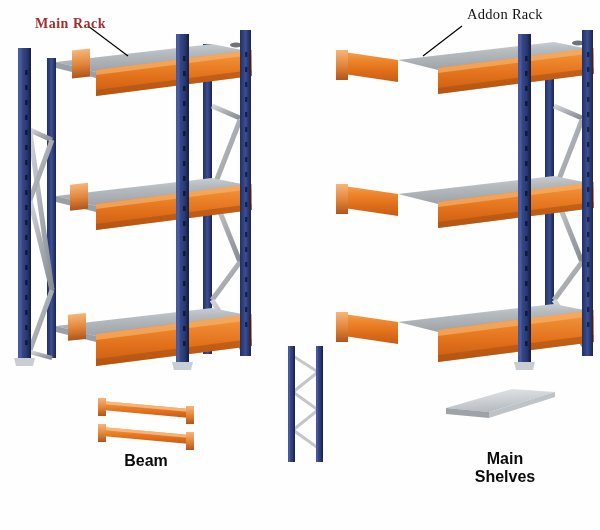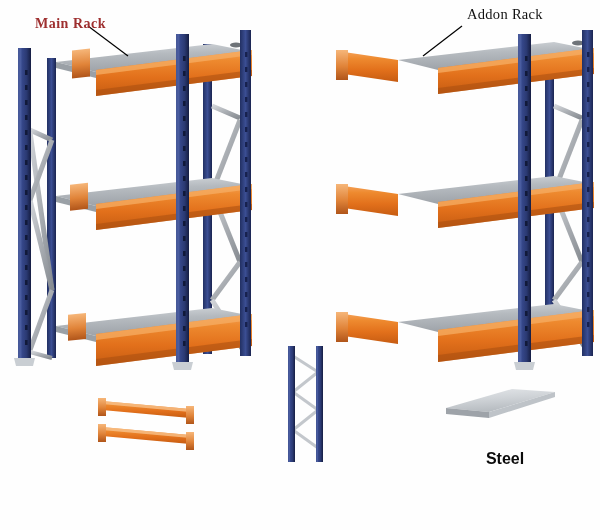--- a/index.html
+++ b/index.html
@@ -359,20 +359,22 @@
       <path d="M88 26 L128 56"></path>
       <path d="M462 26 L423 56"></path>
     </g>
   </svg>
 
   <div class="lbl lbl-main" style="left:35px; top:16px; color:#9e2f2f;">Main Rack</div>
 
   <div class="lbl lbl-addon" style="left:467px; top:6px;text-align:right;">Addon Rack</div>
 
   <div class="lbl lbl-part" style="left:96px; top:452px; width:100px;">
+    <div>Beam</div>
   </div>
 
 
   <div class="lbl lbl-part" style="left:450px; top:450px; width:110px;">
-    <div>Steel</div>
+    <div>Main</div>
+    <div>Shelves</div>
   </div>
 
 </div>
 
 </body></html>

